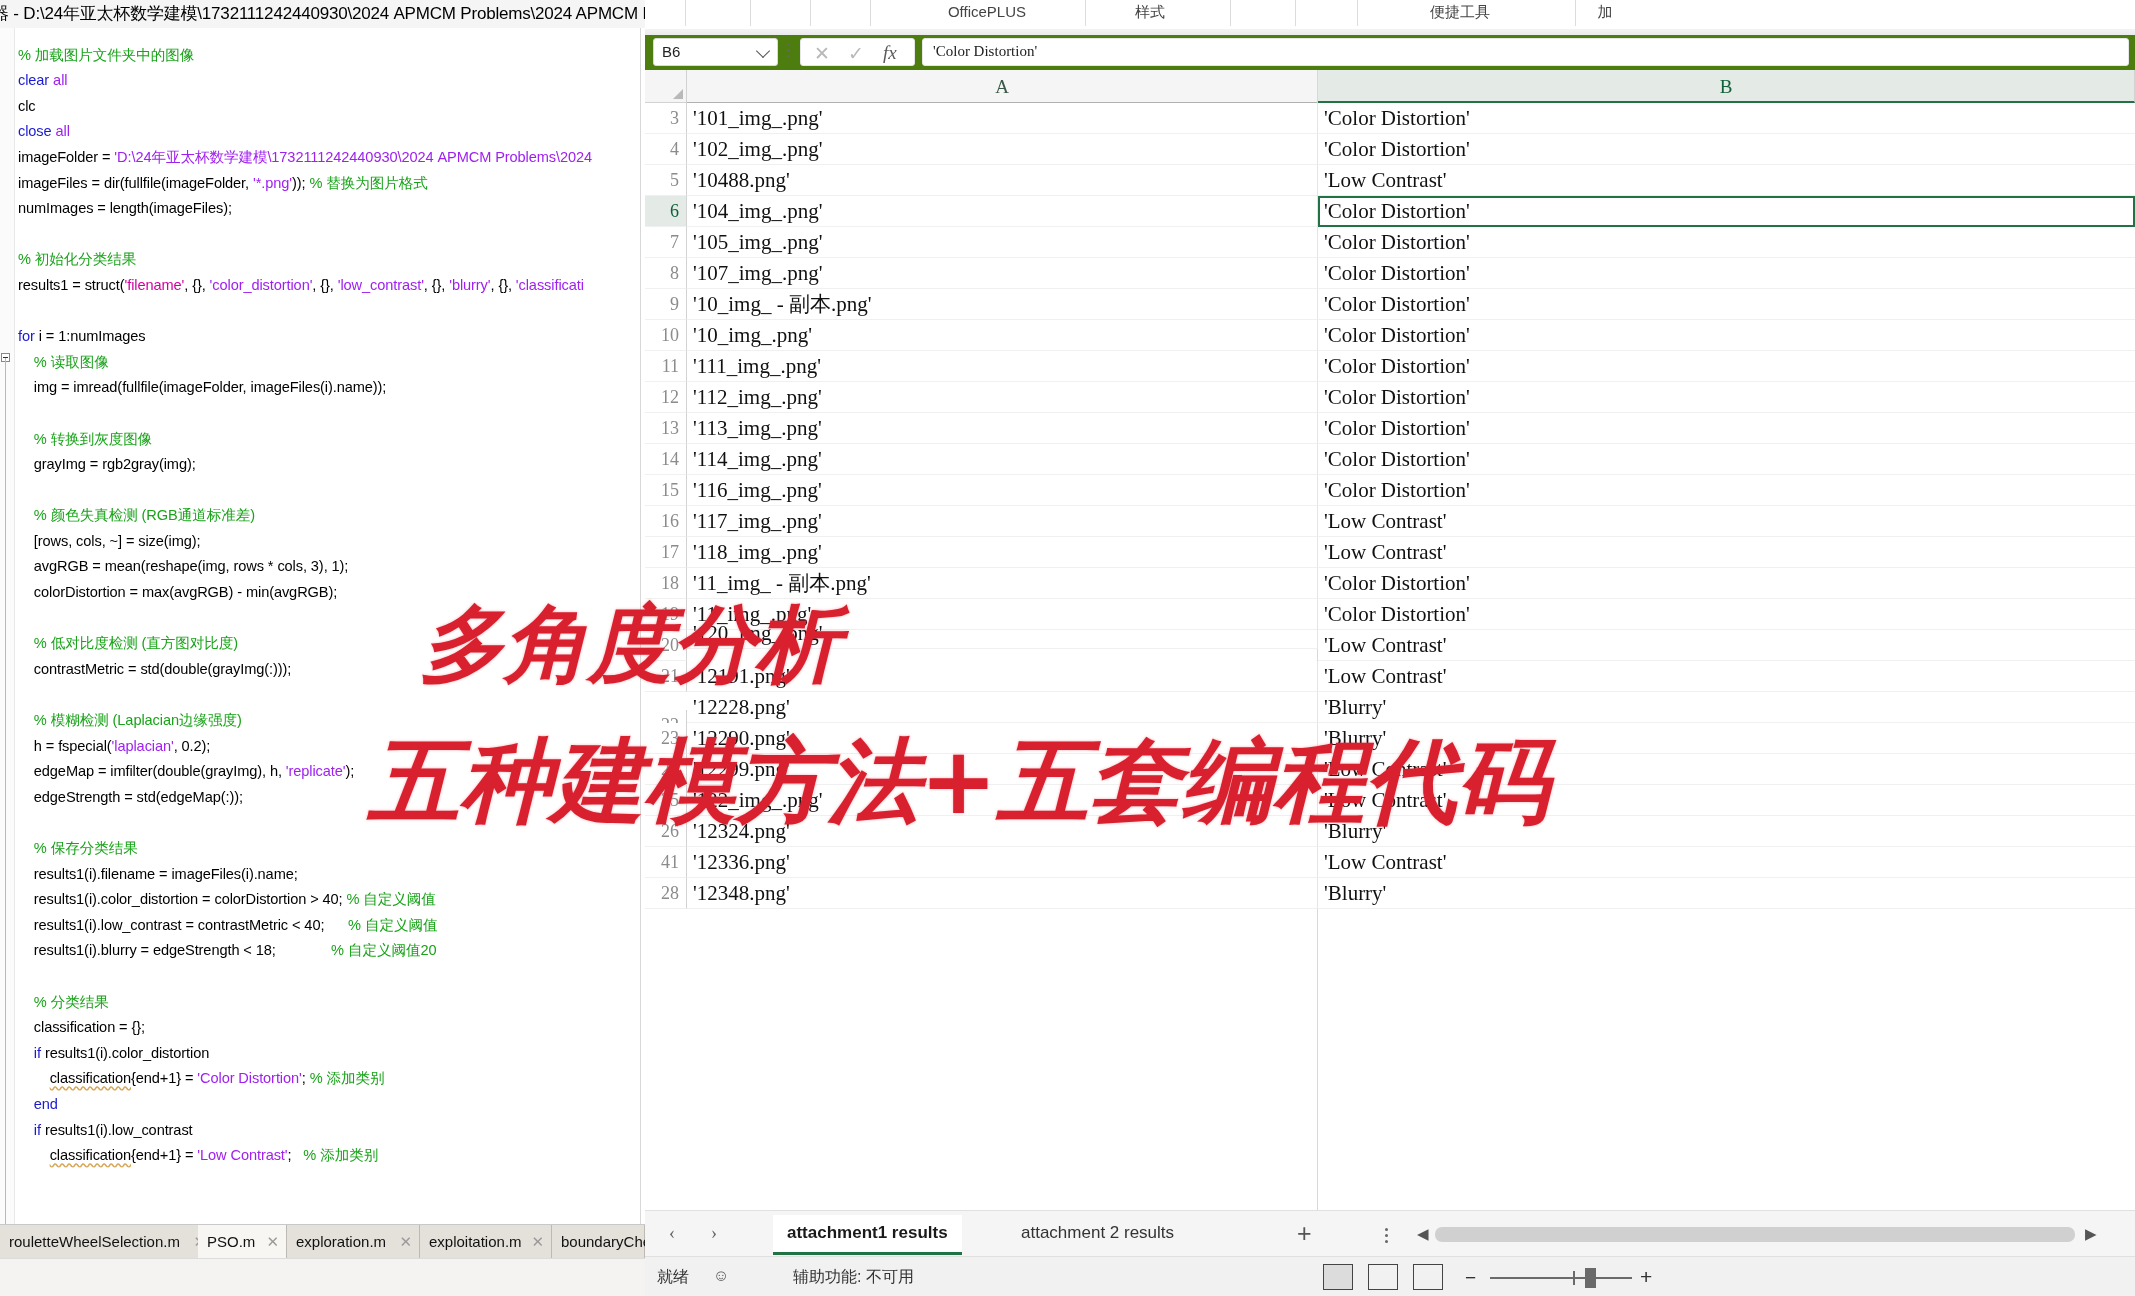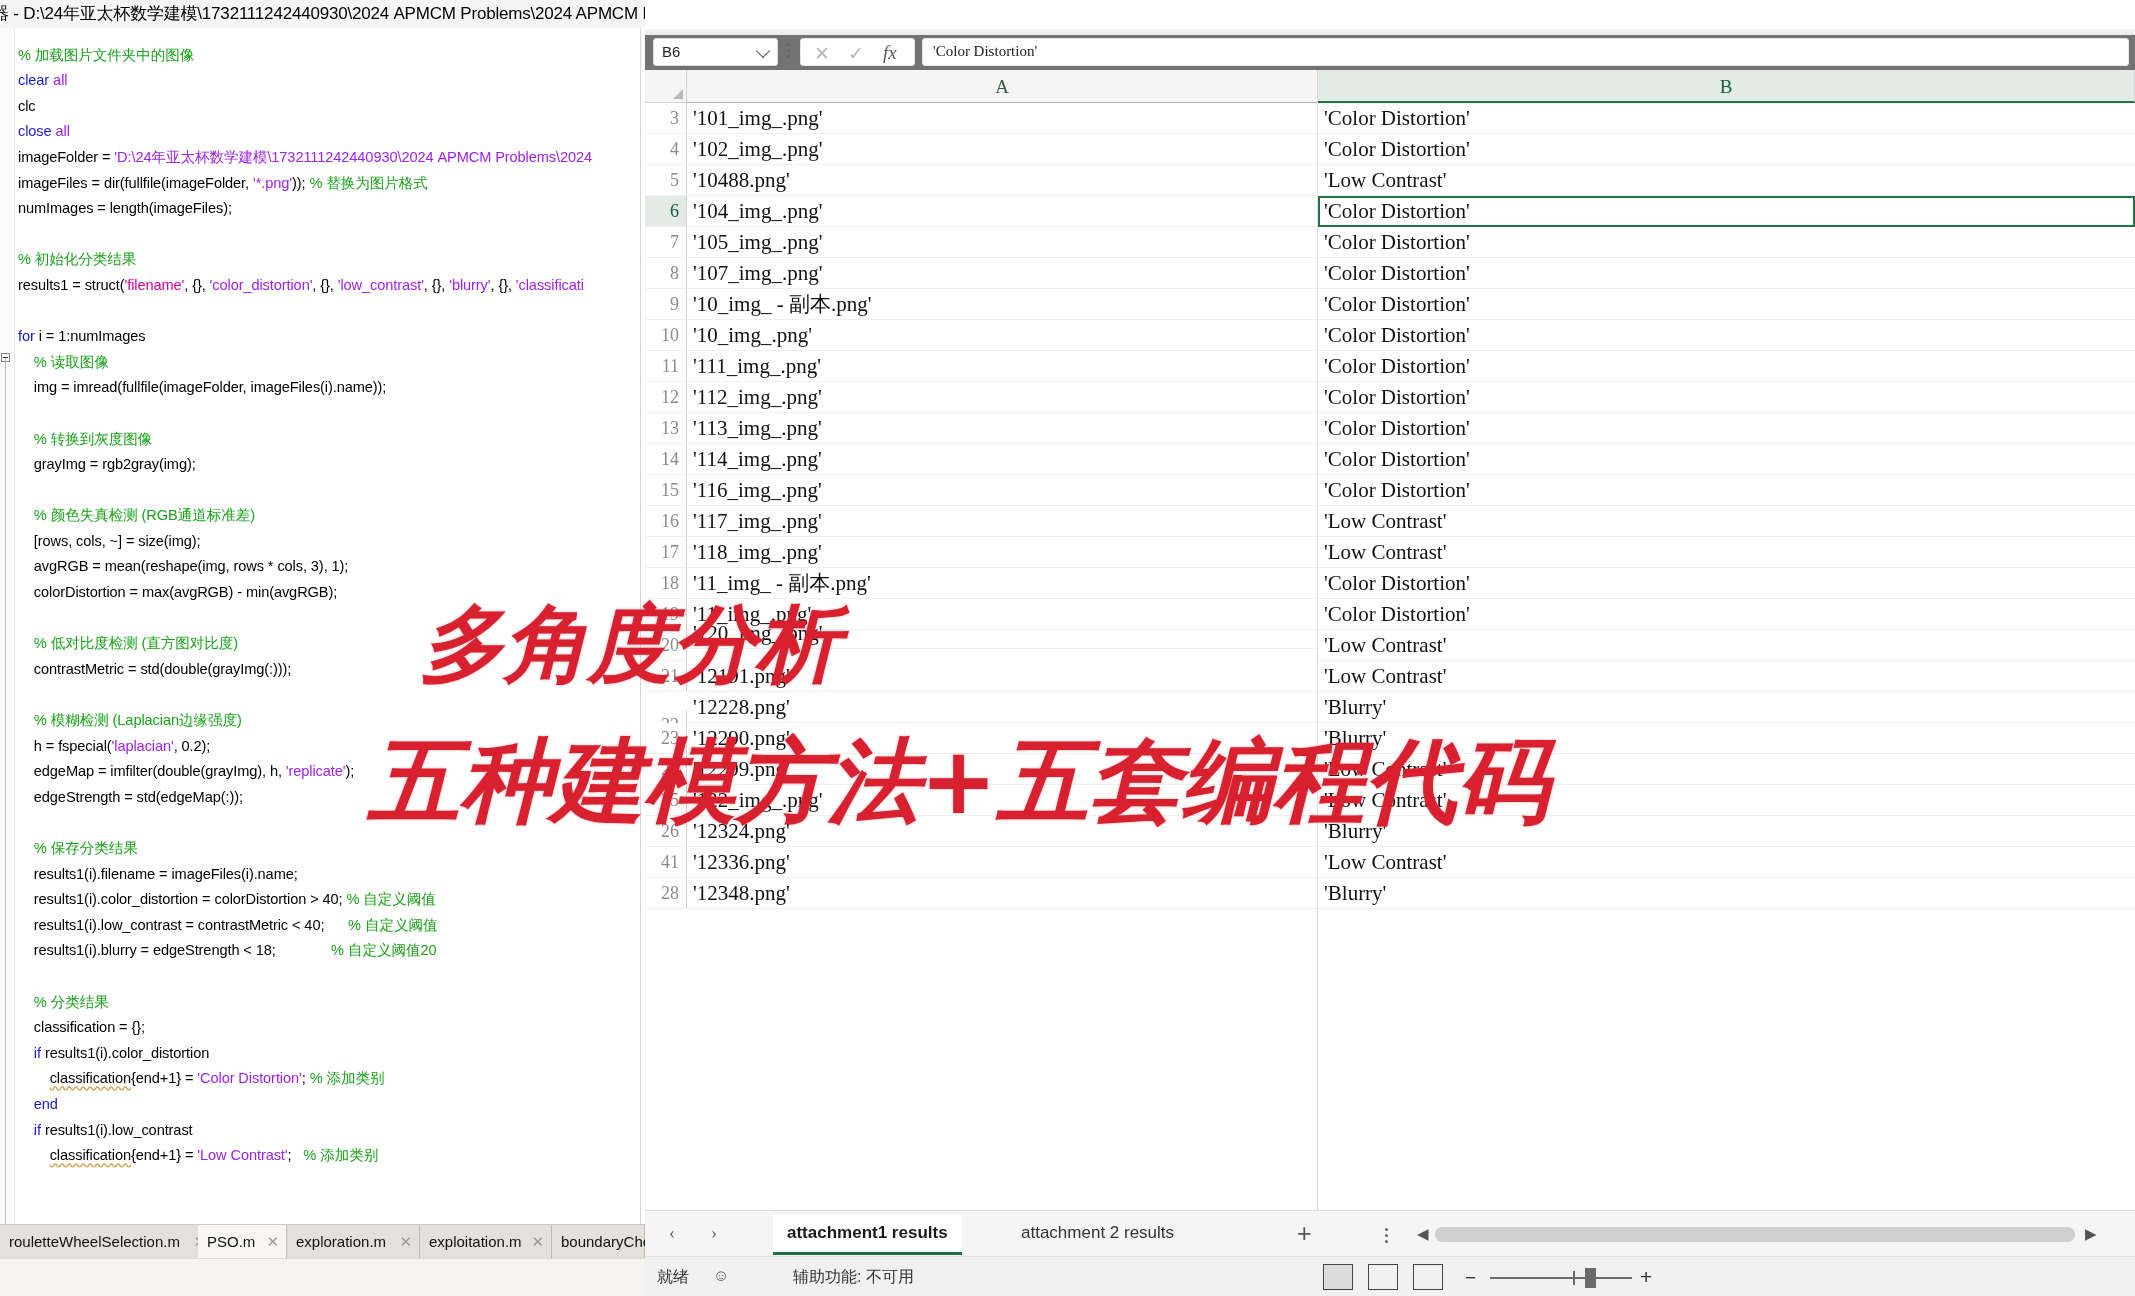--- a/index.html
+++ b/index.html
@@ -92,21 +92,21 @@
     position:absolute;top:3px;font-size:15px;color:#444;
     white-space:nowrap;text-align:center;
   }
   .ribbon-bottom{
     position:absolute;left:0;top:29px;width:1490px;height:6px;
     background:linear-gradient(#f3f3f3,#ebebeb);border-bottom:1px solid #d6d6d6;
   }
 
   
   .fbar{
-    position:absolute;left:0;top:35px;width:1490px;height:35px;background:#737373;
+    position:absolute;left:0;top:35px;width:1490px;height:35px;background:#4d7c0f;
   }
   .namebox{
     position:absolute;left:8px;top:3px;width:125px;height:28px;
     border:1px solid #dadada;border-radius:3px;background:#fff;box-sizing:border-box;
   }
   .namebox .nbtxt{position:absolute;left:8px;top:4px;font-size:15px;color:#222;}
   .namebox .chev{position:absolute;right:9px;top:7px;width:9px;height:9px;
     border-right:1.6px solid #555;border-bottom:1.6px solid #555;transform:rotate(45deg);}
   .dots3{position:absolute;left:142px;top:8px;width:4px;}
   .dots3 i{display:block;width:3px;height:3px;background:#666;border-radius:50%;margin-bottom:3px;}
@@ -304,20 +304,35 @@
       <div class="mtab" style="left:552px;width:93px;">
         <span>boundaryChe</span>
       </div>
     </div>
 
     <div class="mbottom"></div>
   </div>
 
   <div class="excel">
 
+    <div class="ribbon">
+      <div class="ribsep" style="left:40px;"></div>
+      <div class="ribsep" style="left:105px;"></div>
+      <div class="ribsep" style="left:165px;"></div>
+      <div class="ribsep" style="left:225px;"></div>
+      <div class="riblabel" style="left:272px;width:140px;">OfficePLUS</div>
+      <div class="ribsep" style="left:440px;"></div>
+      <div class="riblabel" style="left:455px;width:100px;">样式</div>
+      <div class="ribsep" style="left:585px;"></div>
+      <div class="ribsep" style="left:650px;"></div>
+      <div class="ribsep" style="left:712px;"></div>
+      <div class="riblabel" style="left:740px;width:150px;">便捷工具</div>
+      <div class="ribsep" style="left:930px;"></div>
+      <div class="riblabel" style="left:930px;width:60px;">加</div>
+    </div>
     <div class="ribbon-bottom"></div>
 
     <div class="fbar">
       <div class="namebox">
         <span class="nbtxt">B6</span>
         <span class="chev"></span>
       </div>
       <div class="dots3">
           <i></i>
           <i></i>

